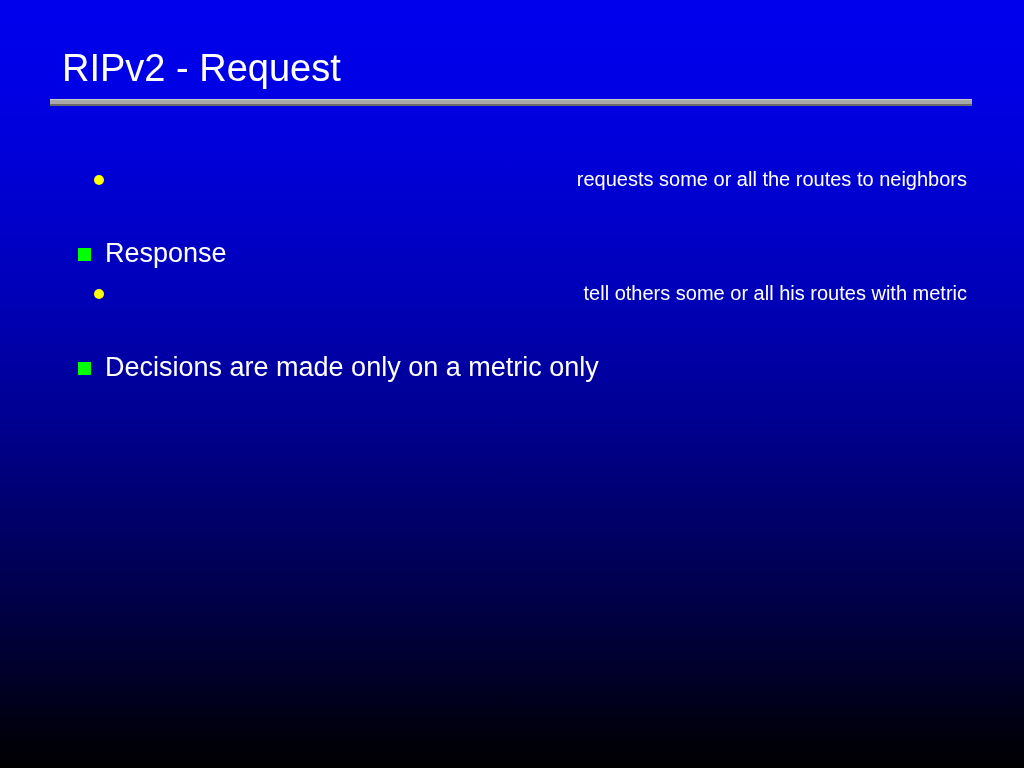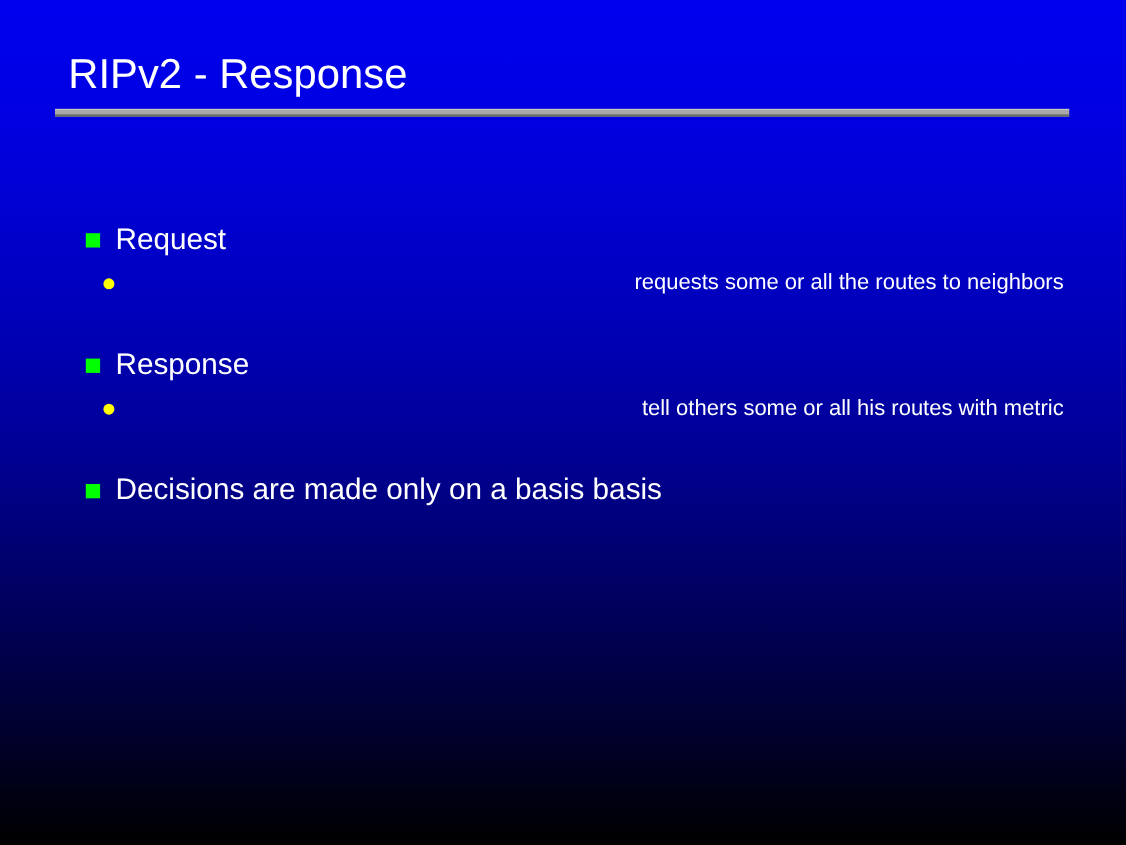--- a/index.html
+++ b/index.html
@@ -129,47 +129,43 @@
   }
 
   .group-gap { margin-top: 40px; }
 </style>
 </head>
 <body>
 
 <div id="slide">
 
   <div id="title-block">
-    <h1 id="slide-title">RIPv2 - Response</h1>
+    <h1 id="slide-title">RIPv2 - Request</h1>
   </div>
   <div id="title-rule"></div>
 
   <div id="body-block">
 
 
     <ul class="bullet-list">
 
-      <li class="bullet-row level1 group-gap">
-        <span class="marker"></span>
-        <span class="bullet-text">Request</span>
-      </li>
       <li class="bullet-row level2">
         <span class="marker"></span>
         <span class="bullet-text">requests some or all the routes to neighbors</span>
       </li>
 
       <li class="bullet-row level1 group-gap">
         <span class="marker"></span>
         <span class="bullet-text">Response</span>
       </li>
       <li class="bullet-row level2">
         <span class="marker"></span>
         <span class="bullet-text">tell others some or all his routes with metric</span>
       </li>
 
       <li class="bullet-row level1 group-gap">
         <span class="marker"></span>
-        <span class="bullet-text">Decisions are made only on a basis basis</span>
+        <span class="bullet-text">Decisions are made only on a metric only</span>
       </li>
 
     </ul>
   </div>
 </div>
 
 </body></html>

